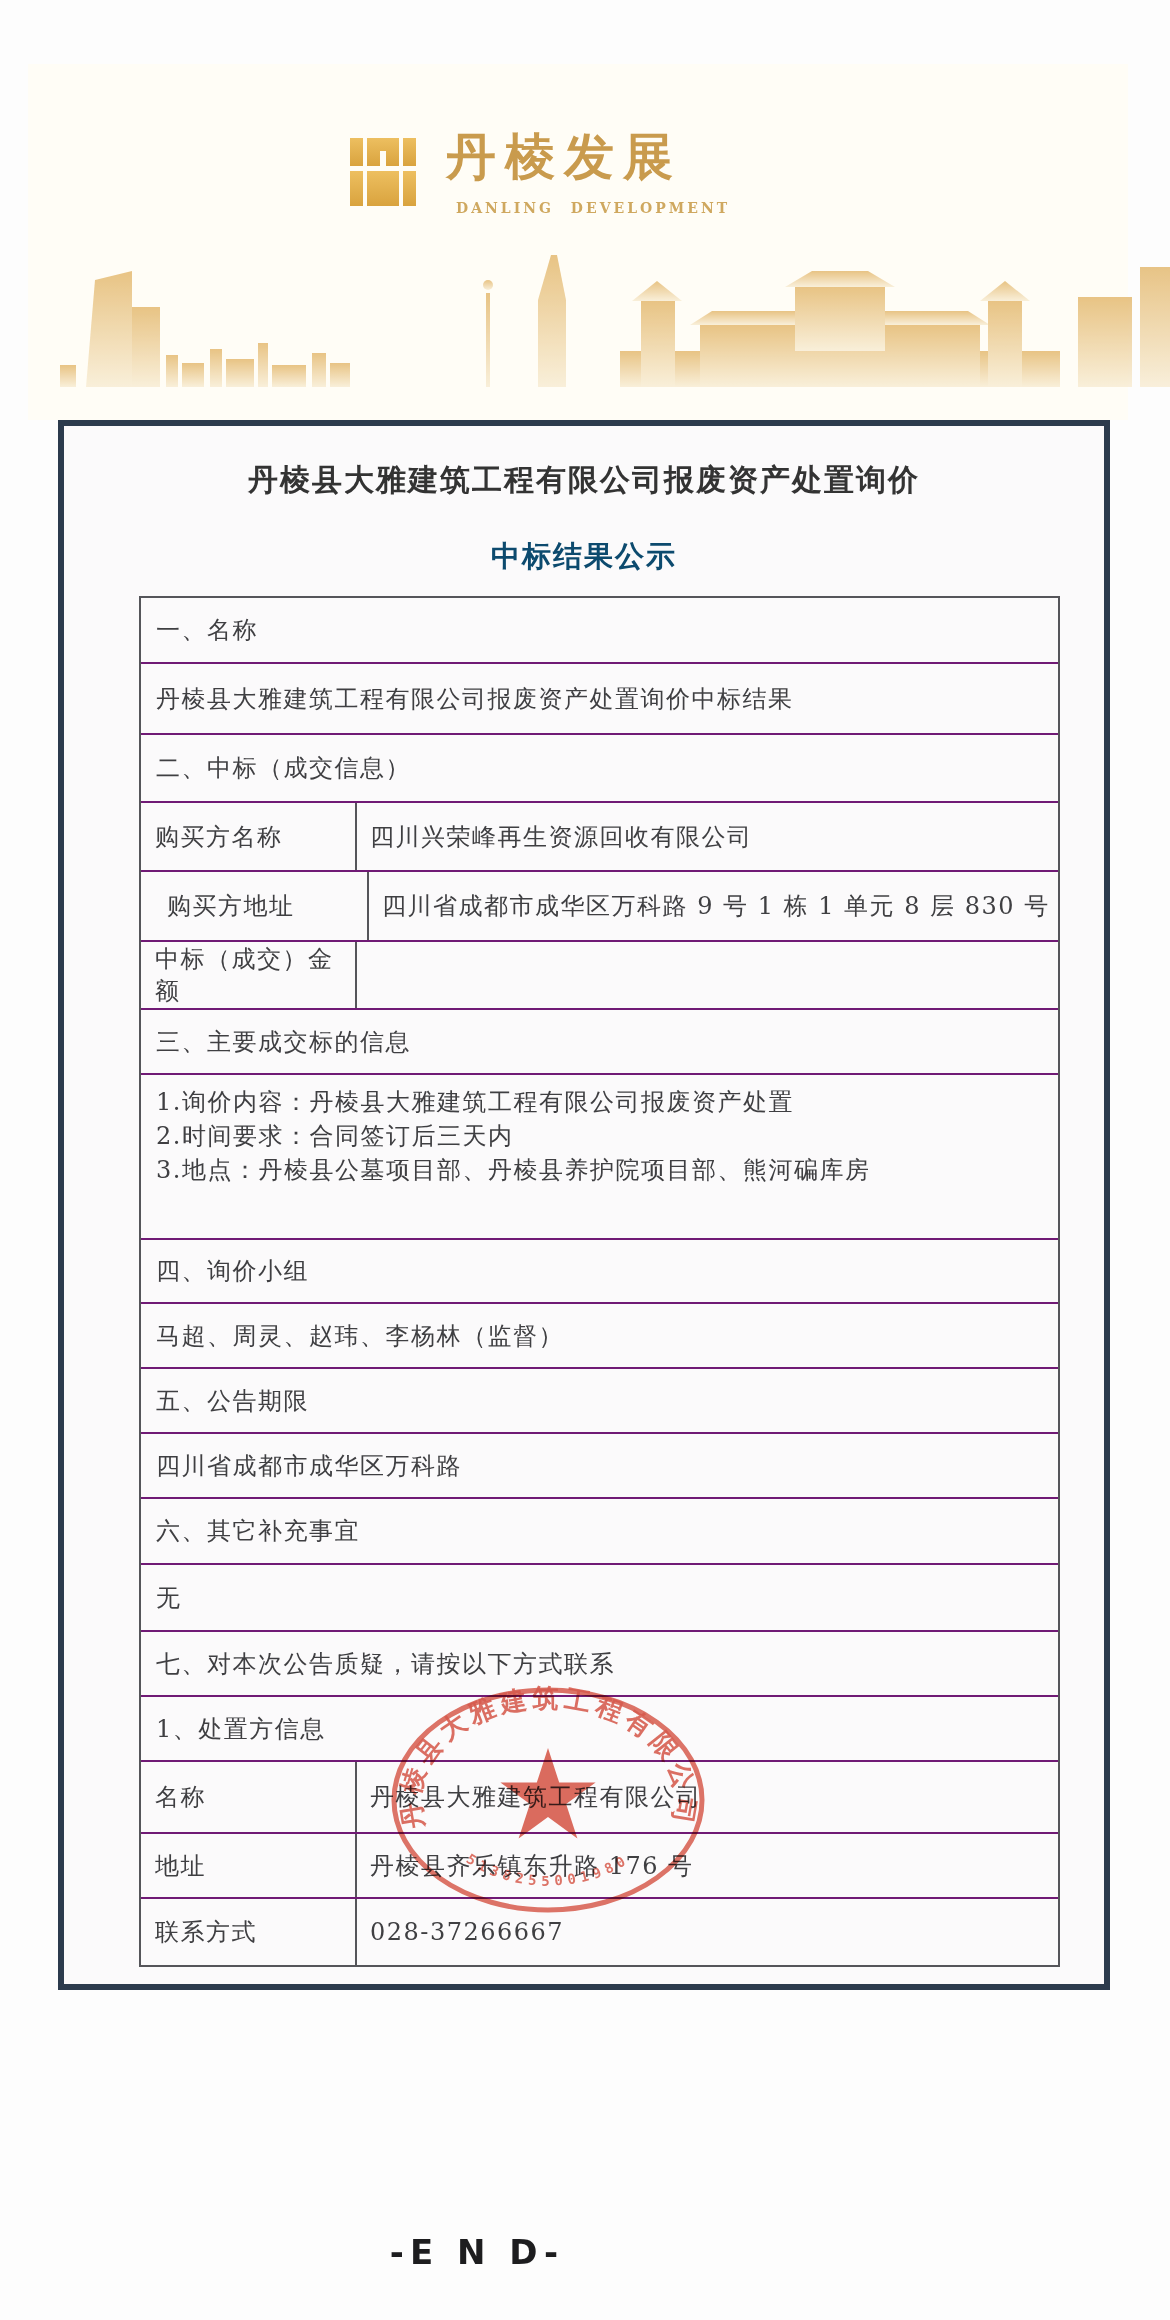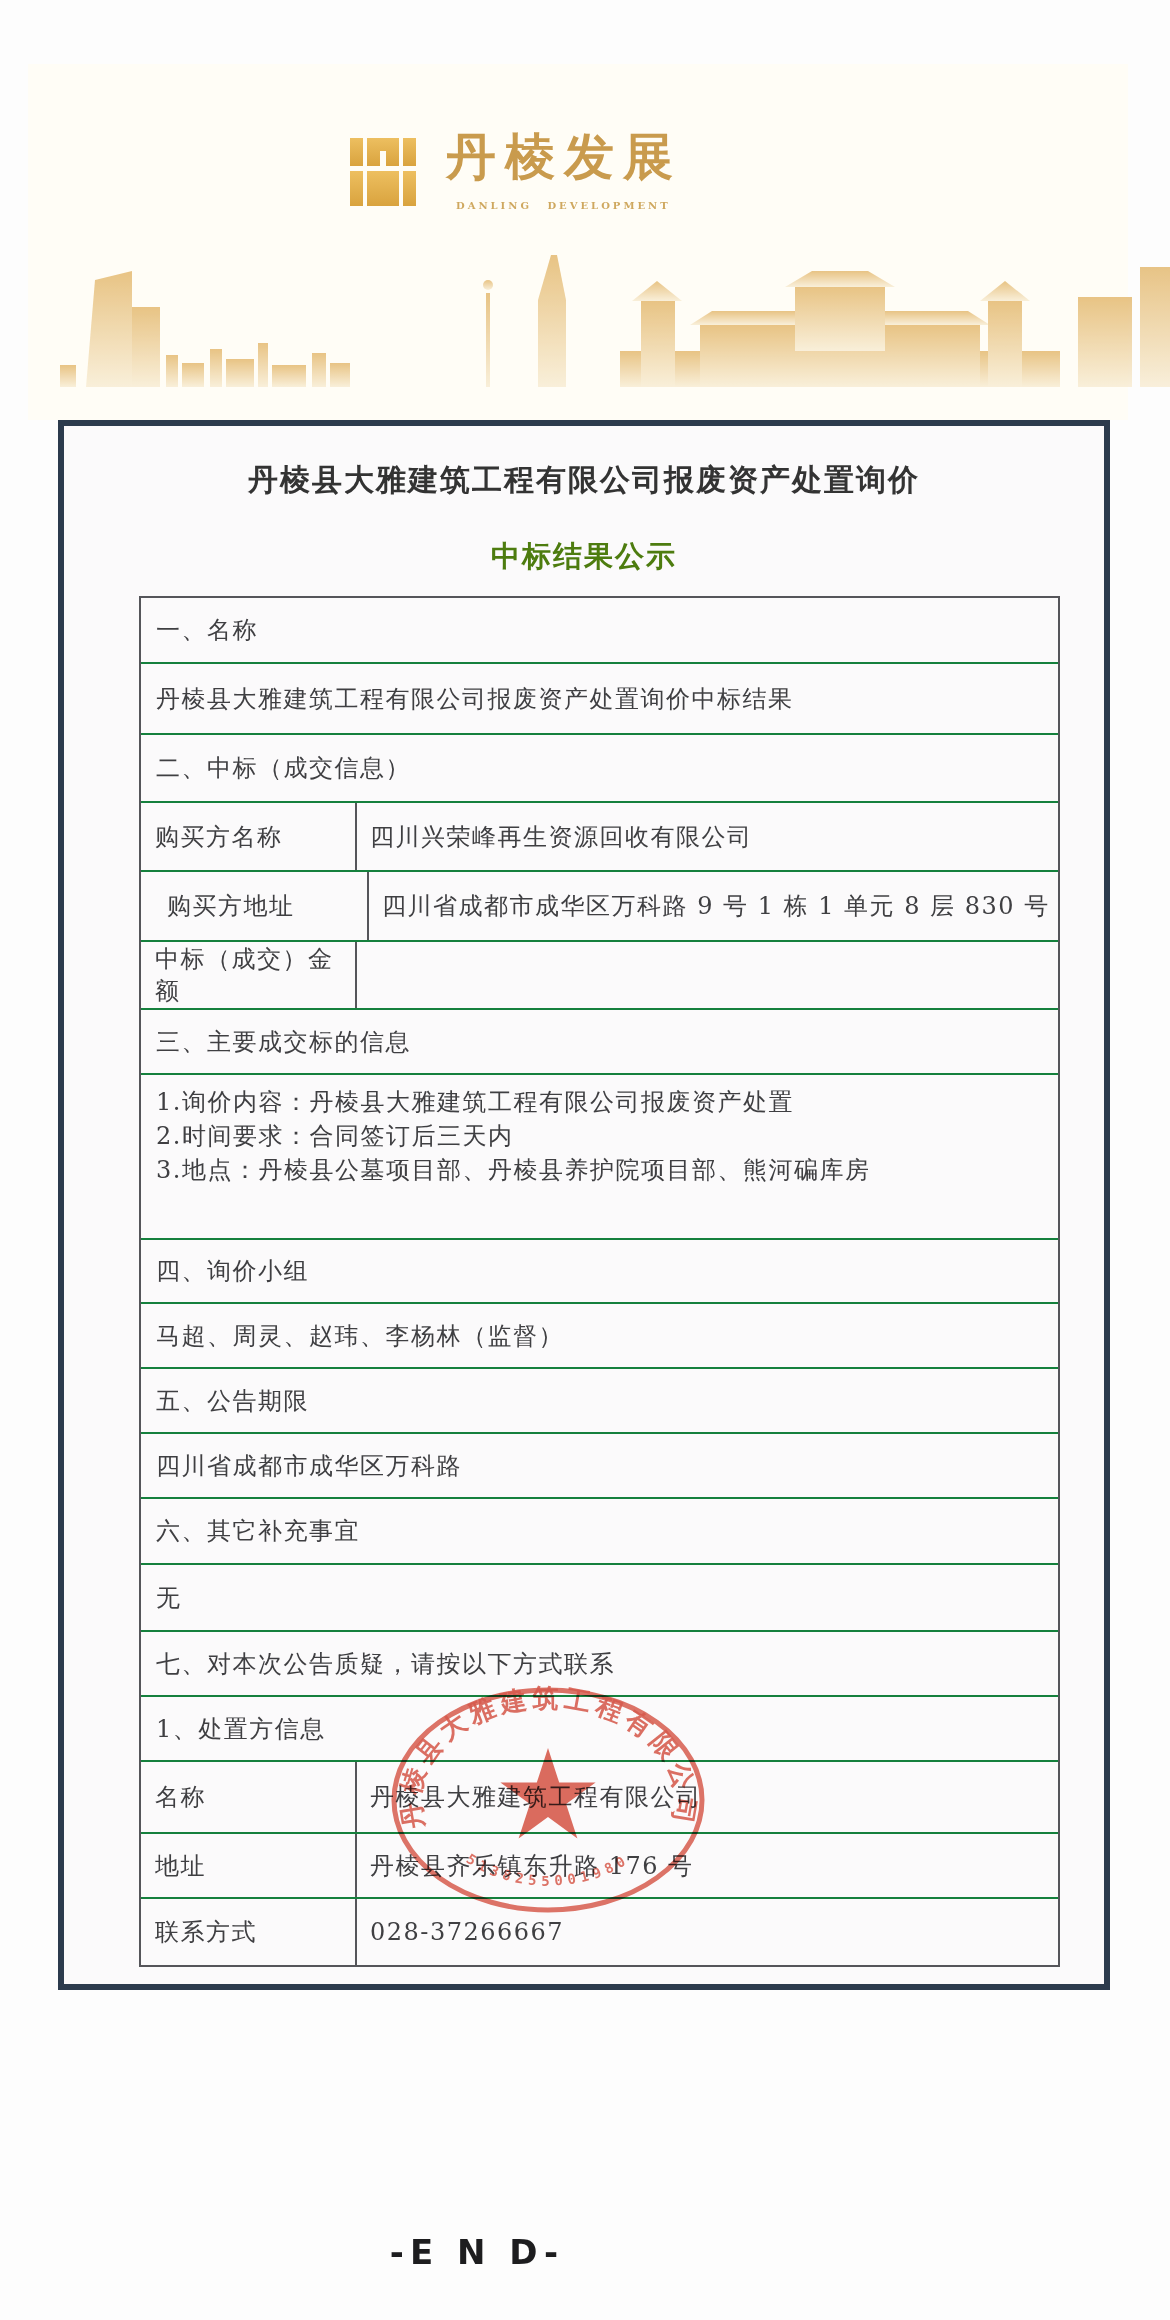--- a/index.html
+++ b/index.html
@@ -20,42 +20,42 @@
   .li-tr{left:53px;top:0;width:13px;height:28px;}
   .li-bl{left:0;top:33px;width:13px;height:35px;}
   .li-bm{left:17px;top:33px;width:32px;height:35px;}
   .li-br{left:53px;top:33px;width:13px;height:35px;}
   .li-notch{position:absolute;left:30px;top:13px;width:6px;height:15px;background:#fffdf6;}
   .logo-cn{
     position:absolute;left:446px;top:124px;font-size:50px;font-weight:600;
     letter-spacing:9px;color:#c99b4d;white-space:nowrap;
   }
   .logo-en{
-    position:absolute;left:456px;top:200px;font-size:10px;font-weight:bold;
+    position:absolute;left:456px;top:200px;font-size:14px;font-weight:bold;
     letter-spacing:3px;word-spacing:9px;color:#cfa85f;white-space:nowrap;
   }
 
   
   .skyline{position:absolute;left:0;top:255px;width:1170px;height:135px;}
 
   
   .card{
     position:absolute;left:58px;top:420px;width:1040px;height:1558px;
     border:6px solid #2c3b4d;background:#fbfafb;
   }
   .card-title1{margin-top:34px;text-align:center;font-size:30px;font-weight:bold;
     letter-spacing:2px;color:#333;}
   .card-title2{margin-top:36px;text-align:center;font-size:29px;font-weight:bold;
-    letter-spacing:2px;color:#4d7c0f;}
+    letter-spacing:2px;color:#0c4a6e;}
 
   .result-table{
     position:absolute;left:75px;top:170px;width:921px;
     border:2px solid #55555a;box-sizing:border-box;background:transparent;
   }
-  .trow{display:flex;border-bottom:2px solid #15803d;box-sizing:border-box;
+  .trow{display:flex;border-bottom:2px solid #701a75;box-sizing:border-box;
     font-size:24px;letter-spacing:1.5px;color:#3f3f42;}
   .trow:last-child{border-bottom:none;}
   .trow .cell{box-sizing:border-box;}
   .cell.single{flex:1;display:flex;align-items:center;padding-left:15px;}
   .cell.label{width:216px;border-right:2px solid #55555a;display:flex;align-items:center;padding-left:14px;flex:0 0 auto;}
   .cell.value{flex:1;display:flex;align-items:center;padding-left:13px;}
   .cell.lines{flex:1;padding:10px 0 6px 15px;line-height:34px;}
 
   
   .stamp{position:absolute;left:388px;top:1684px;width:320px;height:232px;

